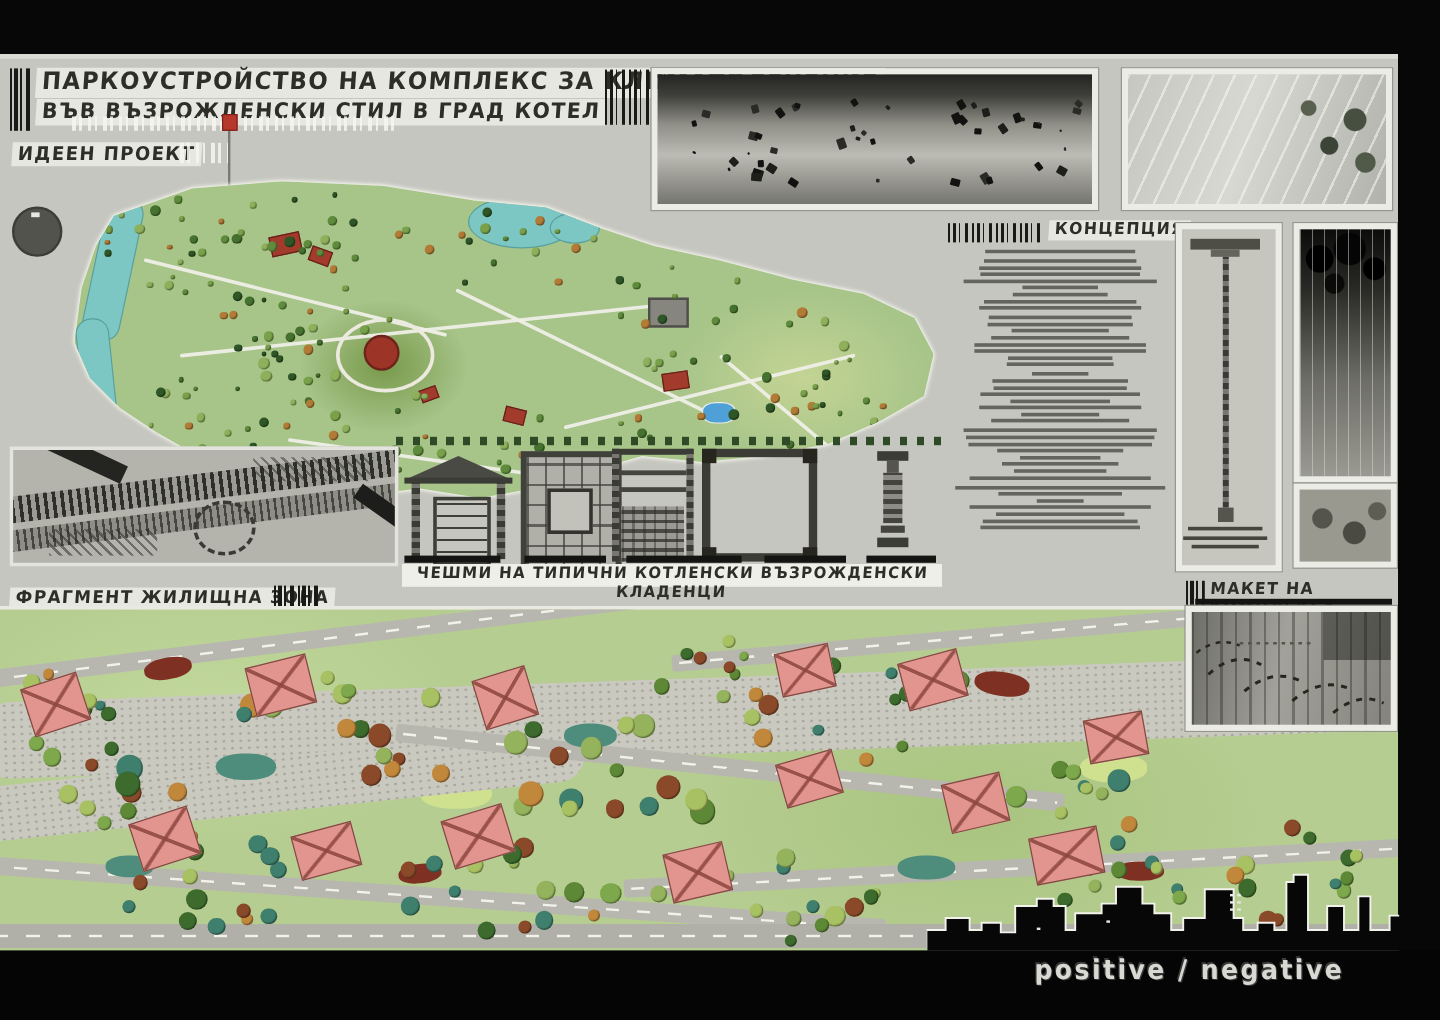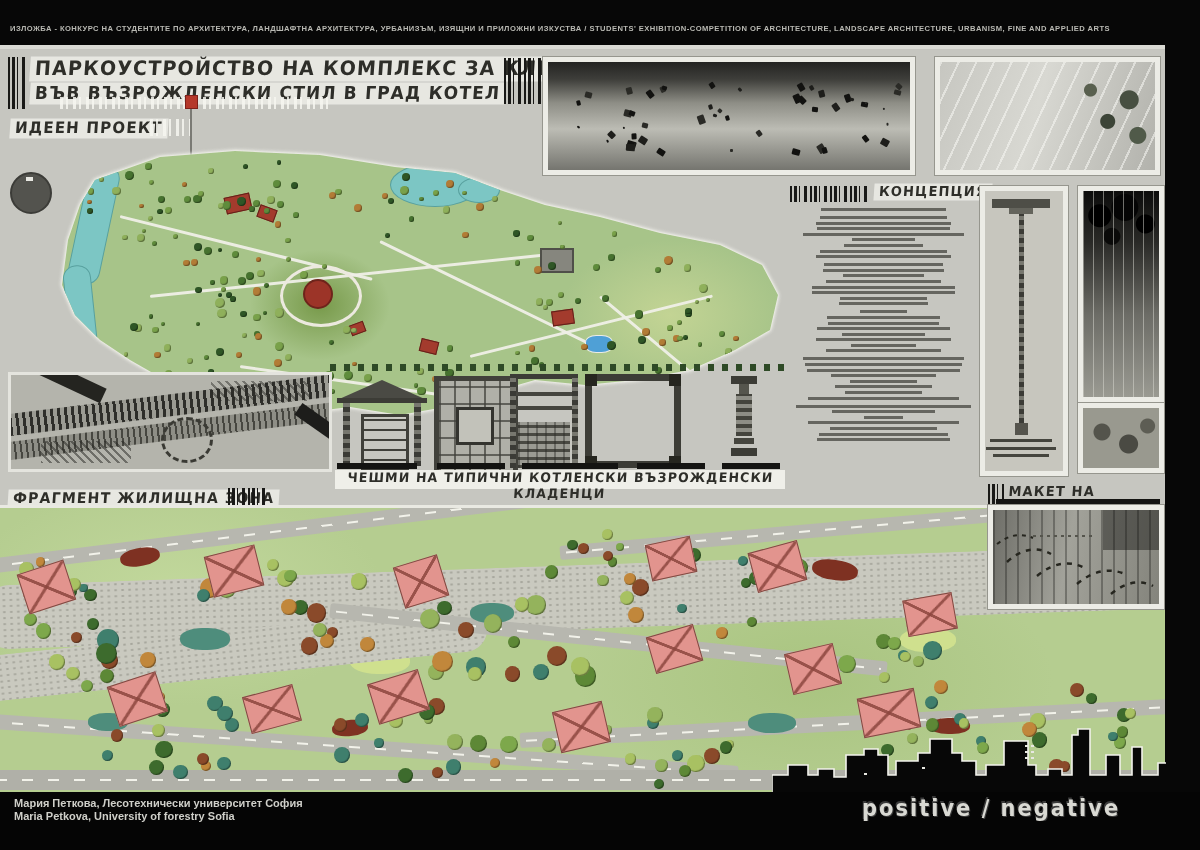--- a/index.html
+++ b/index.html
@@ -84,21 +84,20 @@
   #slogan{position:absolute;left:862px;top:4px;font-size:21px;font-weight:bold;letter-spacing:2px;
     color:#d9d9d3;text-shadow:1px 1px 0 #3a3a3a,-1px -1px 0 #3a3a3a;
     font-family:"DejaVu Sans",sans-serif;transform:scaleY(1.08);}
   #skyline{position:absolute;left:772px;top:727px;}
 </style>
 </head>
 <body>
 
 <div id="stage">
 
-  <div id="hdr-line">ИЗЛОЖБА - КОНКУРС НА СТУДЕНТИТЕ ПО АРХИТЕКТУРА, ЛАНДШАФТНА АРХИТЕКТУРА, УРБАНИЗЪМ, ИЗЯЩНИ И ПРИЛОЖНИ ИЗКУСТВА / STUDENTS' EXHIBITION-COMPETITION OF ARCHITECTURE, LANDSCAPE ARCHITECTURE, URBANISM, FINE AND APPLIED ARTS</div>
 
   <div id="board">
     <div id="board-top-hl"></div>
 
     <div class="abs barcode" style="left:8px;top:12px;width:18px;height:52px;"></div>
     <div class="abs" style="left:30px;top:12px;">
       <div class="hand lblbg" style="font-size:19px;">ПАРКОУСТРОЙСТВО НА КОМПЛЕКС ЗА КЛИМАТОЛЕЧЕНИЕ</div>
       <div class="hand lblbg" style="font-size:17px;margin-top:2px;">ВЪВ ВЪЗРОЖДЕНСКИ СТИЛ В ГРАД КОТЕЛ</div>
     </div>
     <div class="abs barcode" style="left:504px;top:13px;width:52px;height:46px;"></div>
@@ -716,20 +715,16 @@
       <rect x="253" y="24" width="3" height="2"></rect>
         <rect x="259" y="24" width="3" height="2"></rect>
       <rect x="253" y="30" width="3" height="2"></rect>
         <rect x="259" y="30" width="3" height="2"></rect>
       <rect x="92" y="46" width="3" height="2"></rect>
         <rect x="150" y="40" width="3" height="2"></rect>
     </g>
   </svg>
 
   <div id="footer">
-    <div id="authors">
-      <div>Мария Петкова, Лесотехнически университет София</div>
-      <div>Maria Petkova, University of forestry Sofia</div>
-    </div>
     <div id="slogan">positive / negative</div>
   </div>
 
 </div>
 
 </body></html>

